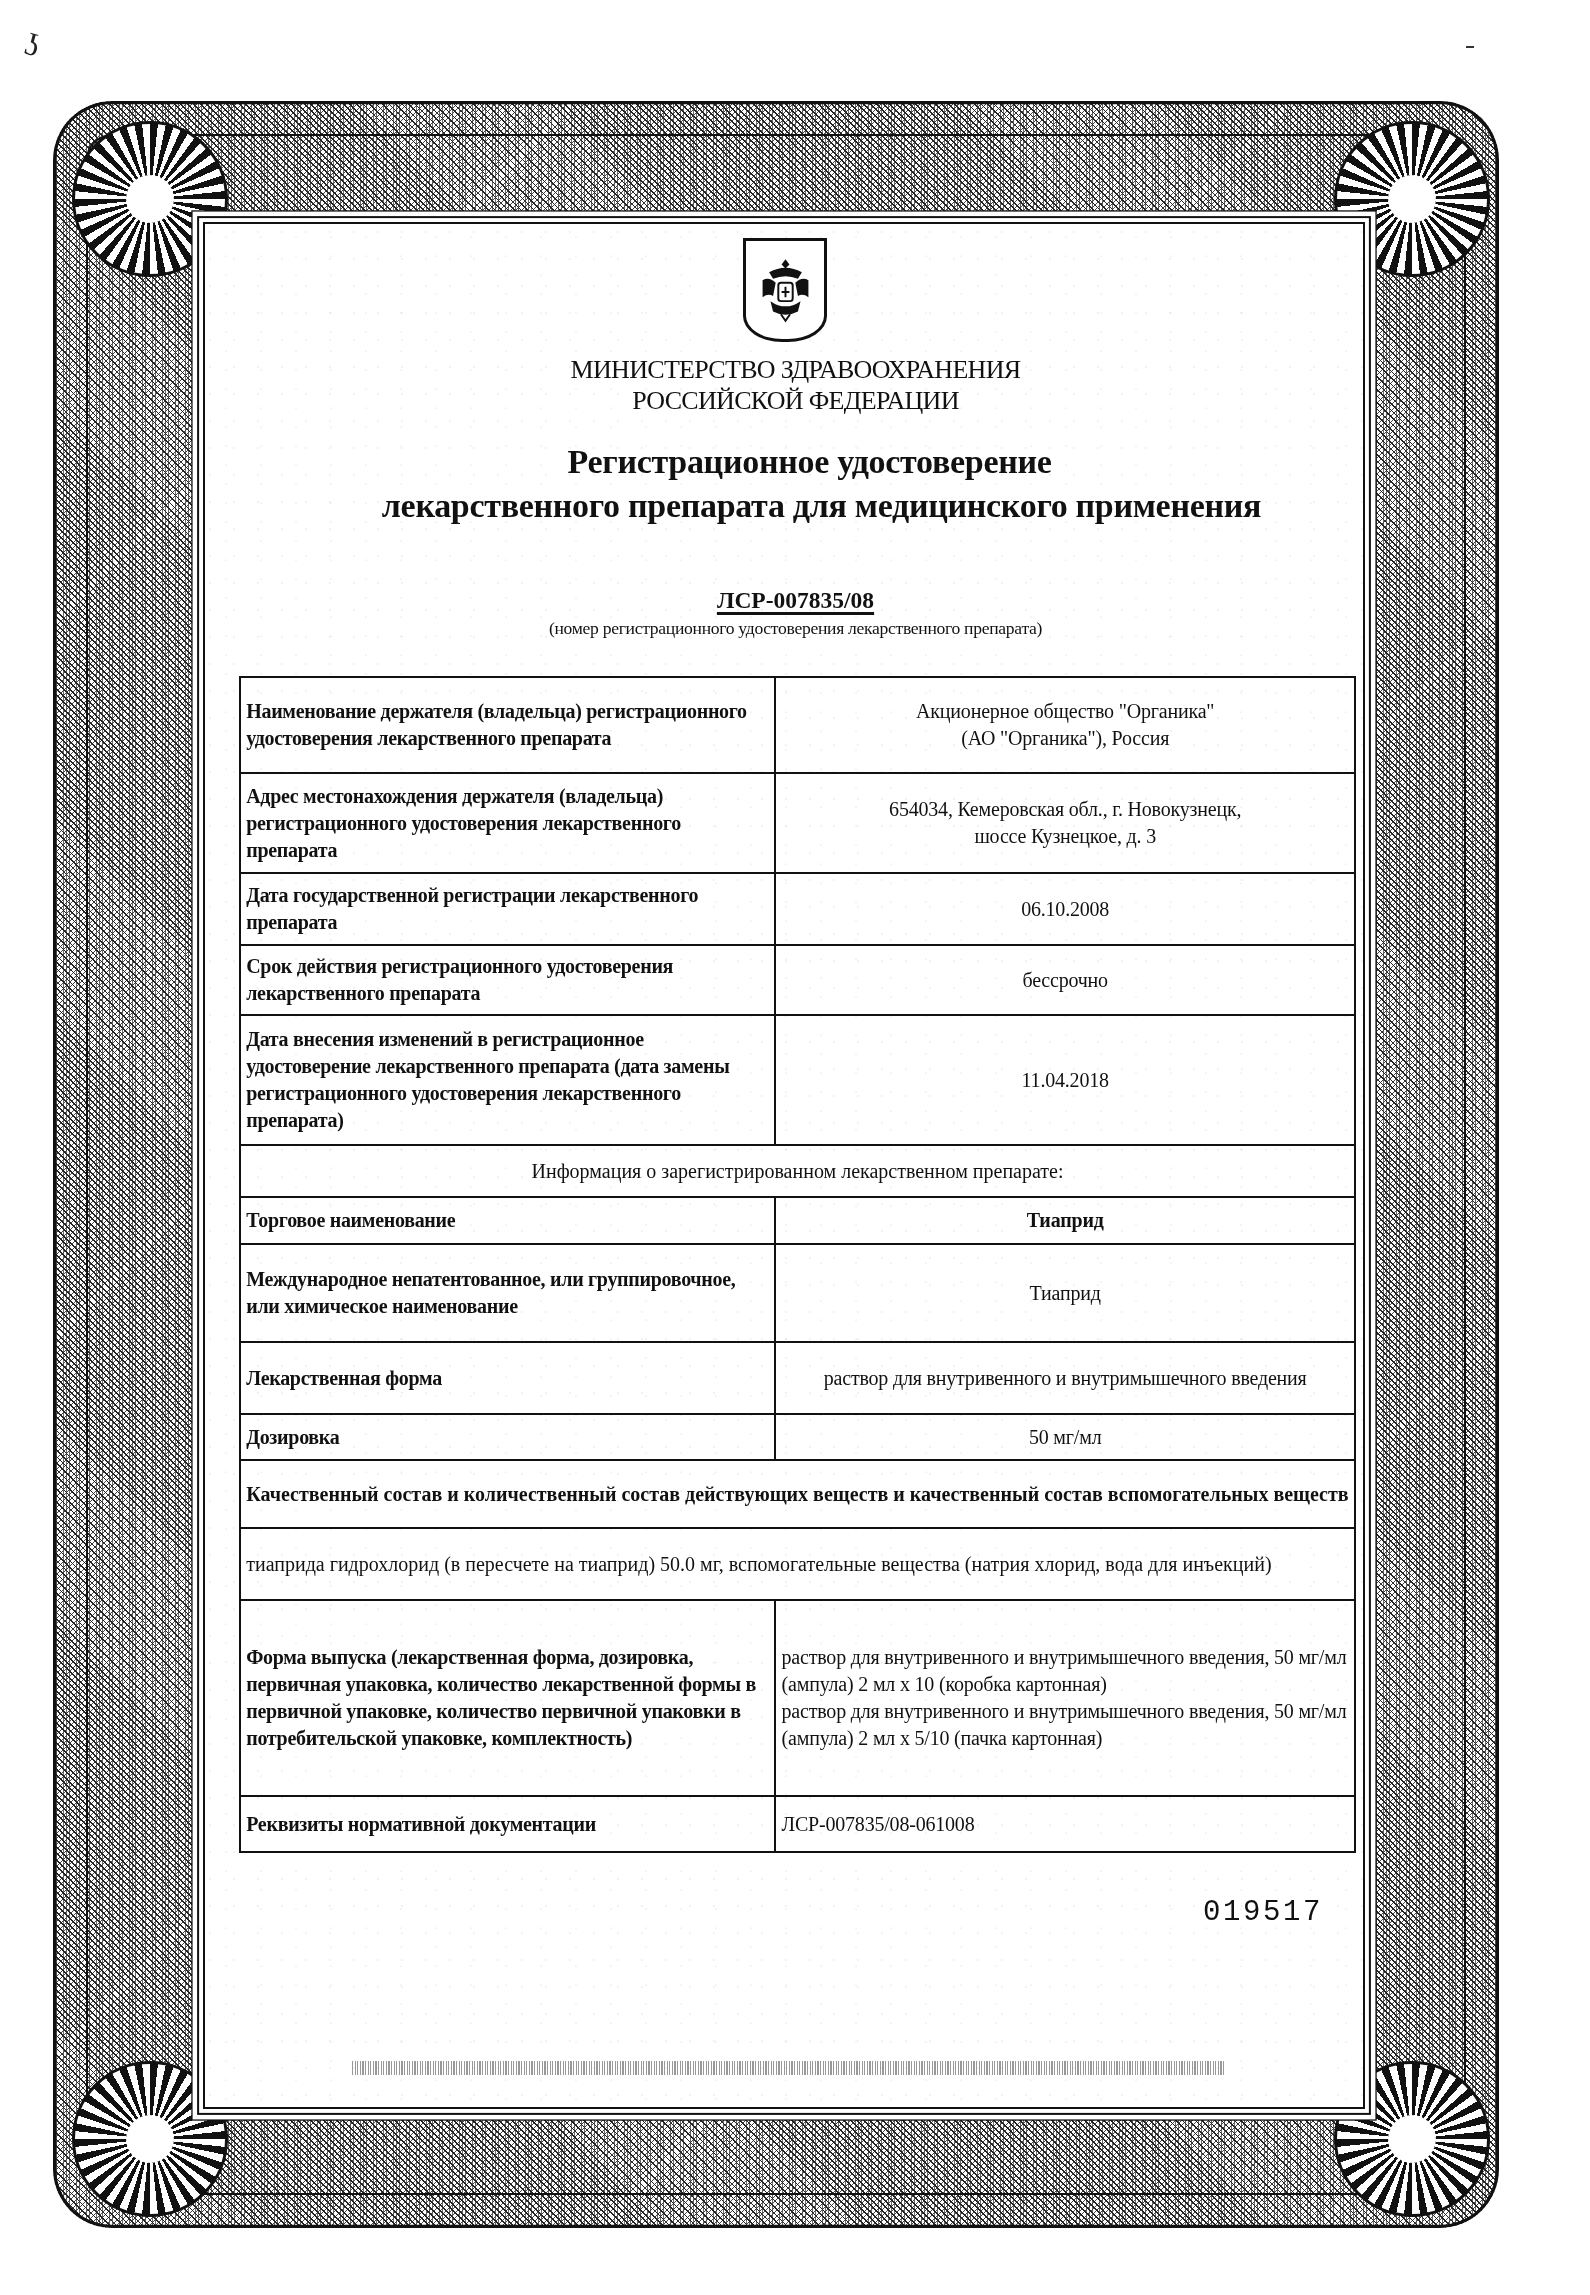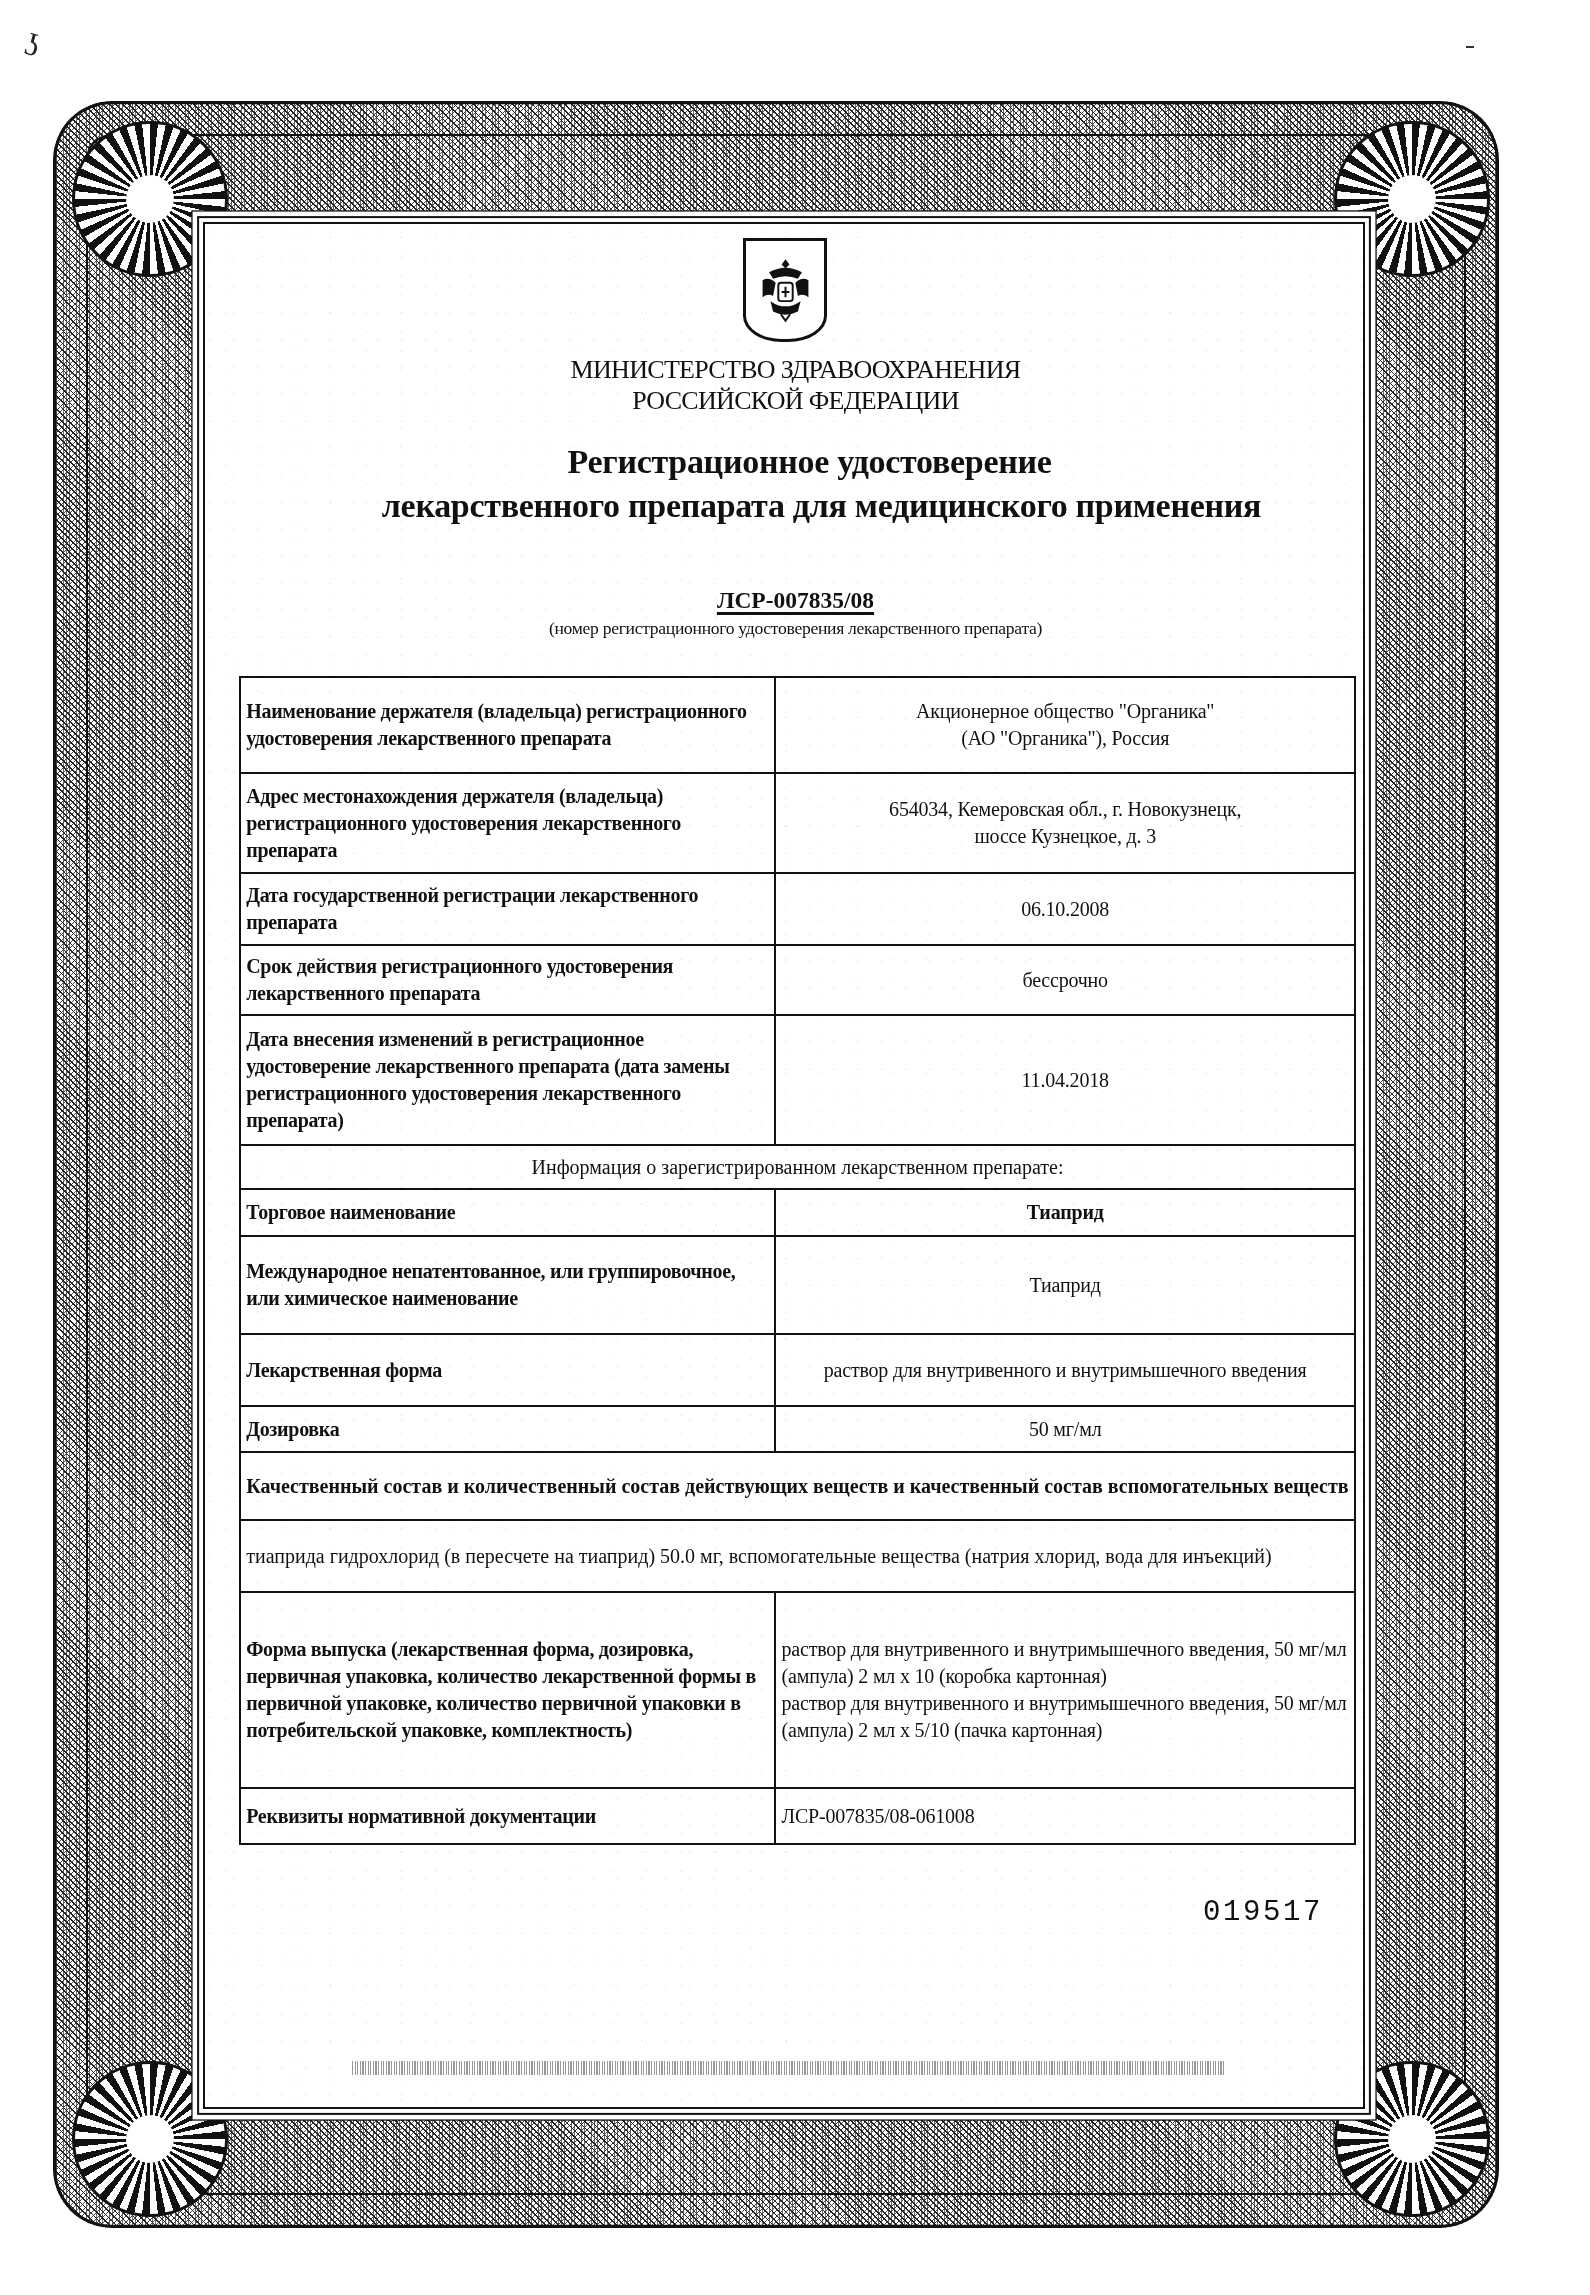--- a/index.html
+++ b/index.html
@@ -137,21 +137,21 @@
     <td class="val">06.10.2008</td>
   </tr>
   <tr style="height:70px;padding-left:20px;">
     <td class="lbl">Срок действия регистрационного удостоверения лекарственного препарата</td>
     <td class="val">бессрочно</td>
   </tr>
   <tr style="height:130px;">
     <td class="lbl">Дата внесения изменений в регистрационное удостоверение лекарственного препарата (дата замены регистрационного удостоверения лекарственного препарата)</td>
     <td class="val">11.04.2018</td>
   </tr>
-  <tr style="height:44px;">
+  <tr style="height:52px;">
     <td class="full" colspan="2">Информация о зарегистрированном лекарственном препарате:</td>
   </tr>
   <tr style="height:47px;">
     <td class="lbl">Торговое наименование</td>
     <td class="val bold">Тиаприд</td>
   </tr>
   <tr style="height:98px;">
     <td class="lbl">Международное непатентованное, или группировочное, или химическое наименование</td>
     <td class="val">Тиаприд</td>
   </tr>

